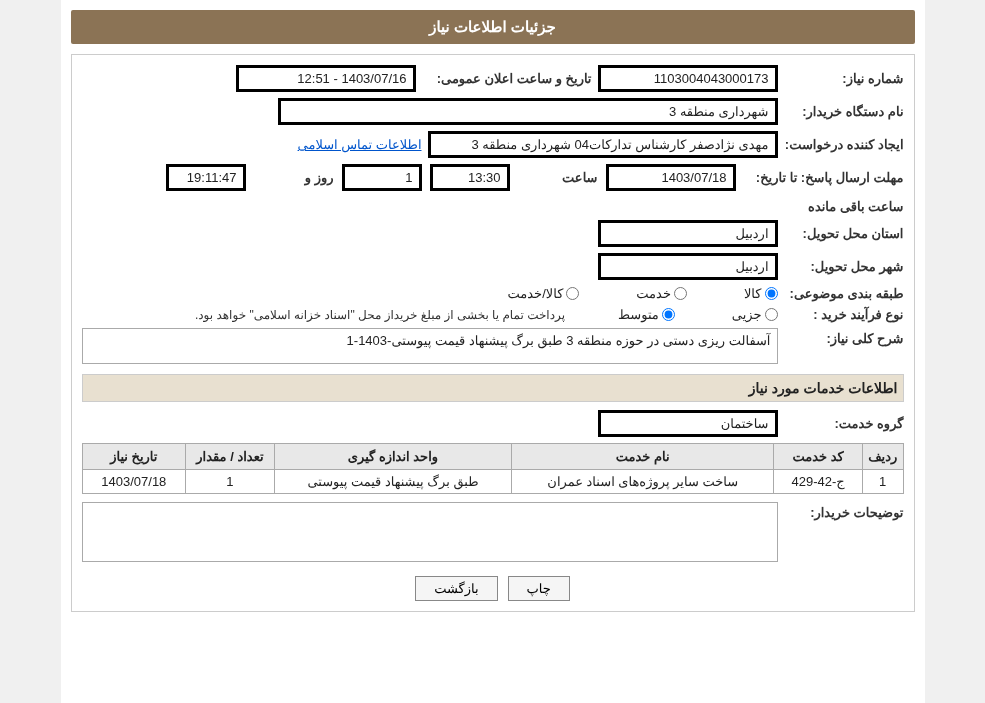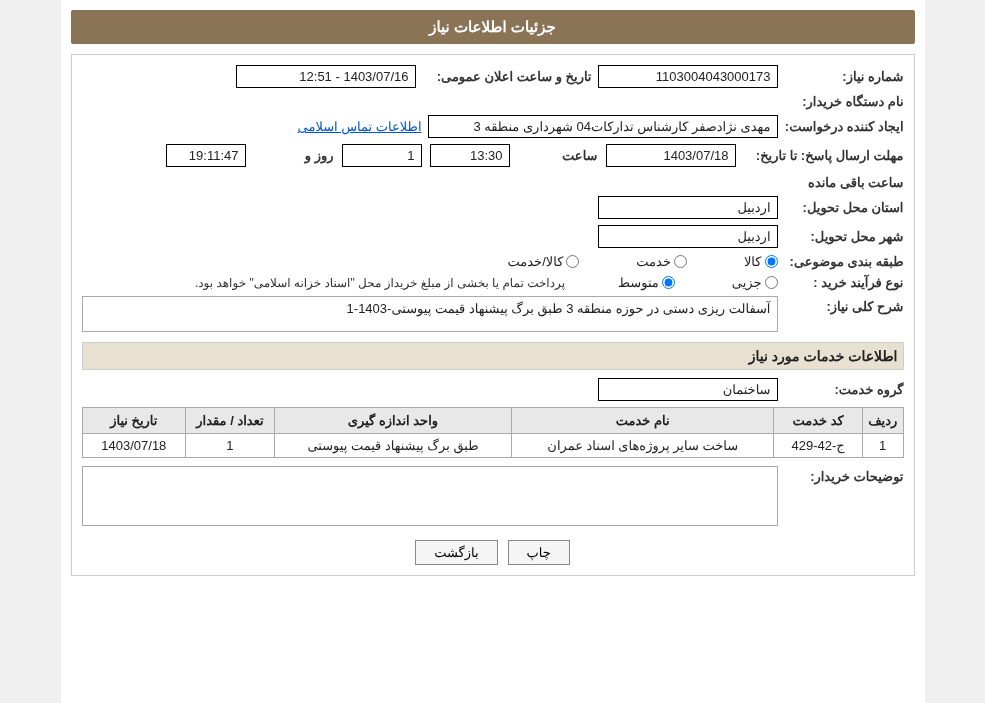--- a/index.html
+++ b/index.html
@@ -42,21 +42,21 @@
       color: #333;
       font-weight: bold;
       white-space: nowrap;
       min-width: 120px;
       text-align: right;
     }
     .label-sm {
       min-width: 80px;
     }
     .field-box {
-      border: 1px solid #000000;
+      border: 3px solid #000000;
       background: #fff;
       padding: 3px 6px;
       min-height: 22px;
       min-width: 100px;
       font-size: 13px;
       direction: rtl;
     }
     .field-medium {
       min-width: 180px;
     }
@@ -174,20 +174,23 @@
         <span>1103004043000173</span>
       </div>
       <span class="label" style="min-width:170px;">تاریخ و ساعت اعلان عمومی:</span>
       <div class="field-box field-medium">
         <span>1403/07/16 - 12:51</span>
       </div>
     </div>
 
     <div class="form-row">
       <span class="label">نام دستگاه خریدار:</span>
+      <div class="field-box" style="min-width:500px;">
+        <span>شهرداری منطقه 3</span>
+      </div>
     </div>
 
     <div class="form-row">
       <span class="label">ایجاد کننده درخواست:</span>
       <div class="field-box" style="min-width:350px;">
         <span>مهدی نژادصفر کارشناس تداركات04 شهرداری منطقه 3</span>
       </div>
       <span class="link-text">اطلاعات تماس اسلامی</span>
     </div>
 

